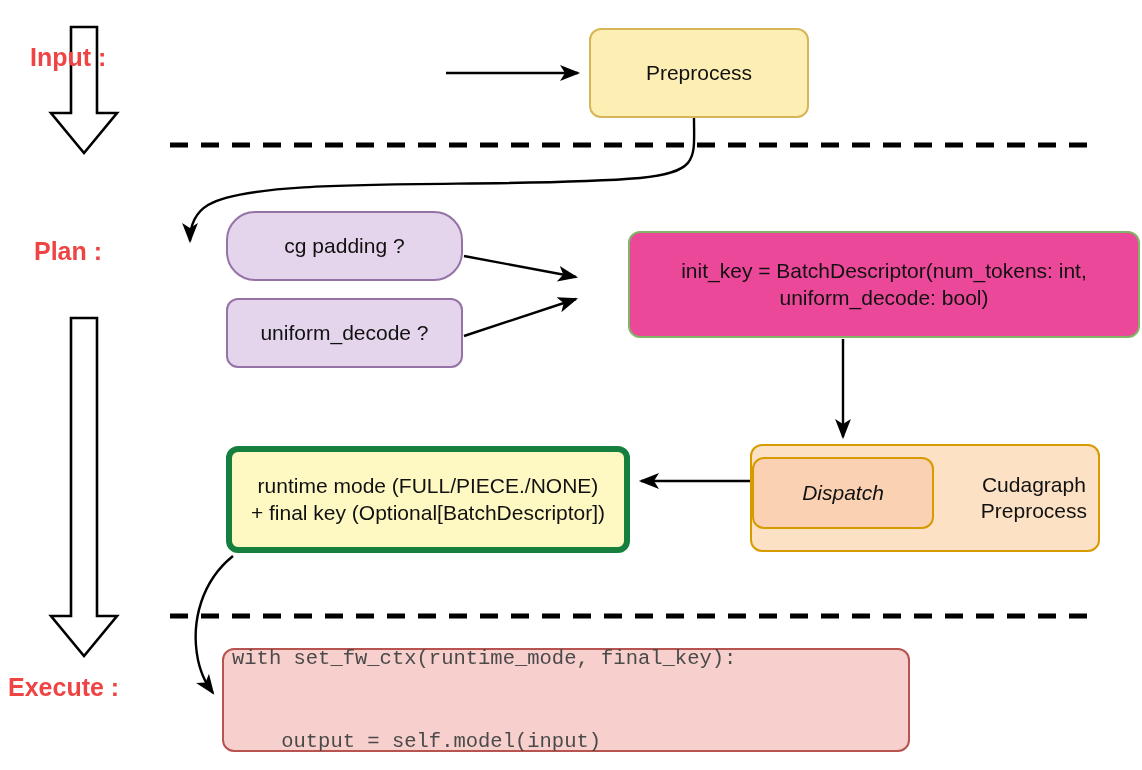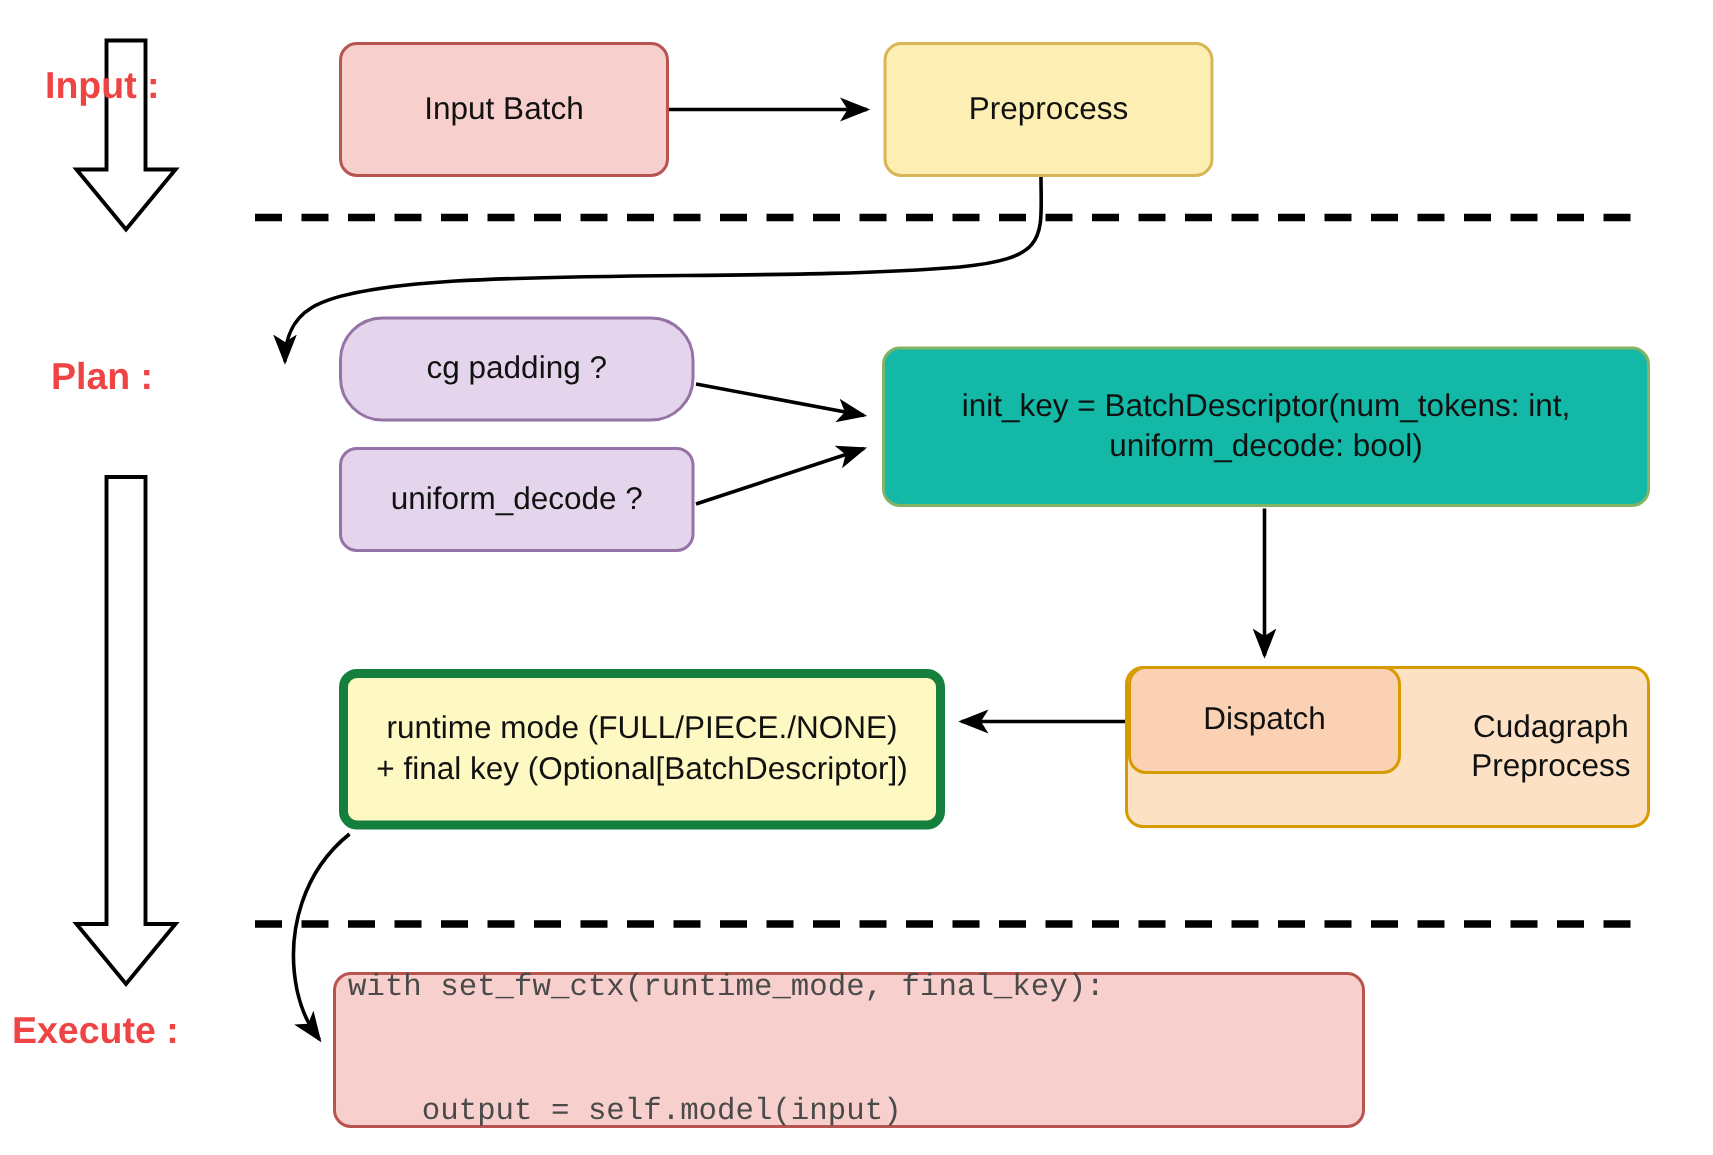--- a/index.html
+++ b/index.html
@@ -48,21 +48,21 @@
     justify-content: flex-start;
     text-align: left;
     white-space: pre;
     line-height: 1.35;
     color: #4a4a4a;
     padding-left: 8px;
   }
   .node-red     { background: #f7cfcc; border: 2px solid #b85450; }
   .node-yellow  { background: #fdeeb4; border: 2px solid #d6b656; }
   .node-purple  { background: #e5d5ec; border: 2px solid #9673a6; }
-  .node-green   { background: #14b8a6; border: 2px solid #82b366; }
+  .node-green   { background: #ec4899; border: 2px solid #82b366; margin-left: 40px; }
   .node-blue    { background: #fef9c3; border: 6px solid #15803d; }
   .node-orange-outer { background: #fce1c4; border: 2px solid #d79b00; }
   .node-orange-inner { background: #fad2b3; border: 2px solid #d79b00; }
 </style>
 </head>
 <body>
 
 <div id="diagram-root">
 
   <svg class="layer" viewBox="0 0 1142 770" xmlns="http://www.w3.org/2000/svg">
@@ -90,21 +90,20 @@
 
     <path d="M750,481 L641,481" fill="none" stroke="#000000" stroke-width="2.4" marker-end="url(#arrowhead)"></path>
 
     <path d="M233,556 C203,580 190,620 198,660 C202,678 208,686 213,693" fill="none" stroke="#000000" stroke-width="2.4" marker-end="url(#arrowhead)"></path>
   </svg>
 
   <div class="stage-label" style="left:30px; top:43px;">Input :</div>
   <div class="stage-label" style="left:34px; top:237px;">Plan :</div>
   <div class="stage-label" style="left:8px; top:673px;">Execute :</div>
 
-  <div class="node node-red" style="left:226px; top:28px; width:220px; height:90px;">Input Batch</div>
 
   <div class="node node-yellow" style="left:589px; top:28px; width:220px; height:90px;">Preprocess</div>
 
   <div class="node node-purple" style="left:226px; top:211px; width:237px; height:70px;border-radius:29px;">cg padding ?</div>
 
   <div class="node node-purple" style="left:226px; top:298px; width:237px; height:70px;">uniform_decode ?</div>
 
   <div class="node node-green" style="left:588px; top:231px; width:512px; height:107px;">
     <div>
       <div>init_key = BatchDescriptor(num_tokens: int,</div>
@@ -119,21 +118,21 @@
     </div>
   </div>
 
   <div class="node node-orange-outer" style="left:750px; top:444px; width:350px; height:108px; justify-content:flex-end; padding-right:11px;">
     <div>
       <div>Cudagraph</div>
       <div>Preprocess</div>
     </div>
   </div>
 
-  <div class="node node-orange-inner" style="left:752px; top:444px; width:182px; height:72px;">Dispatch</div>
+  <div class="node node-orange-inner" style="left:752px; top:457px; width:182px; height:72px;font-style:italic;">Dispatch</div>
 
   <div class="node node-red code" style="left:222px; top:648px; width:688px; height:104px;">
     <div>
       <div>with set_fw_ctx(runtime_mode, final_key):</div>
       <div>    output = self.model(input)</div>
     </div>
   </div>
 
 </div>
 

